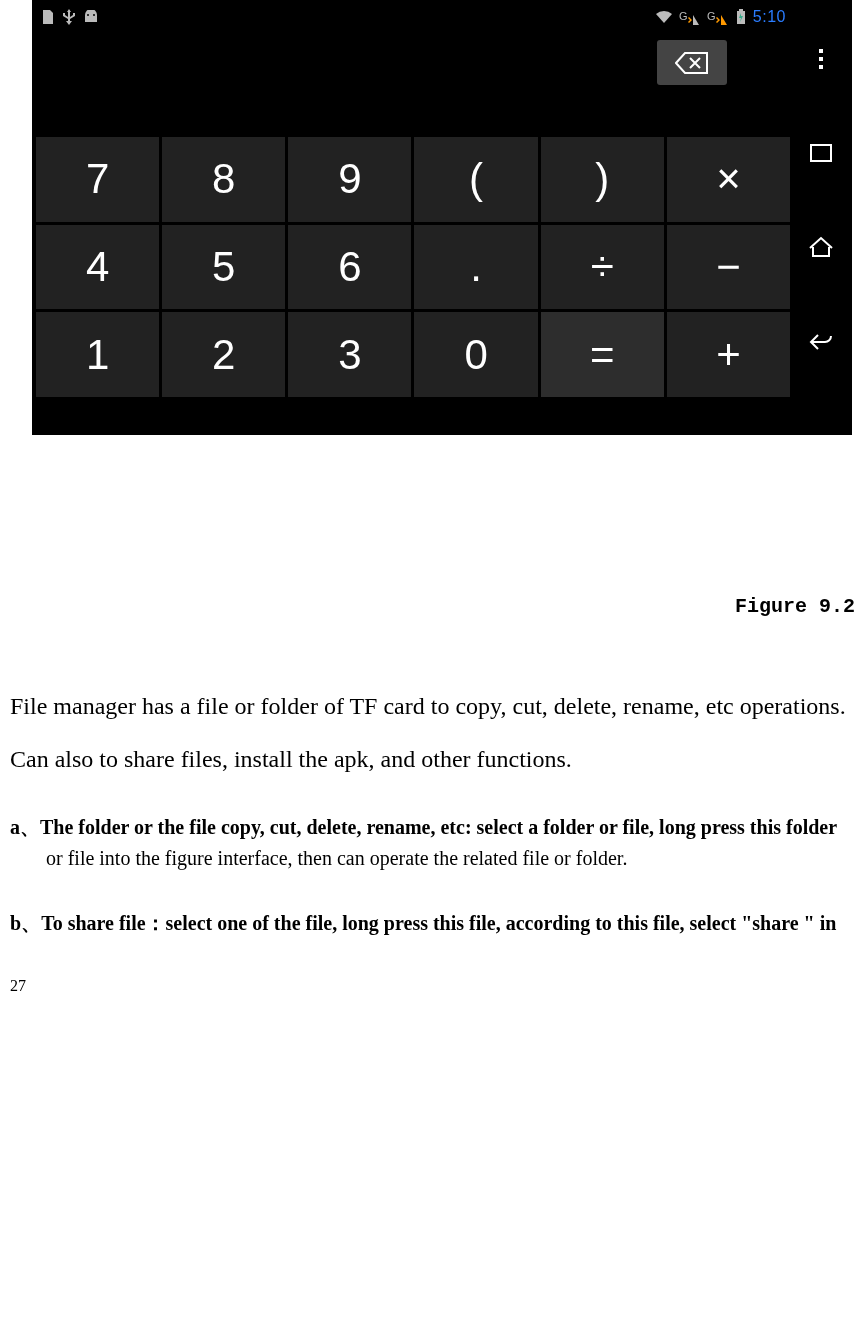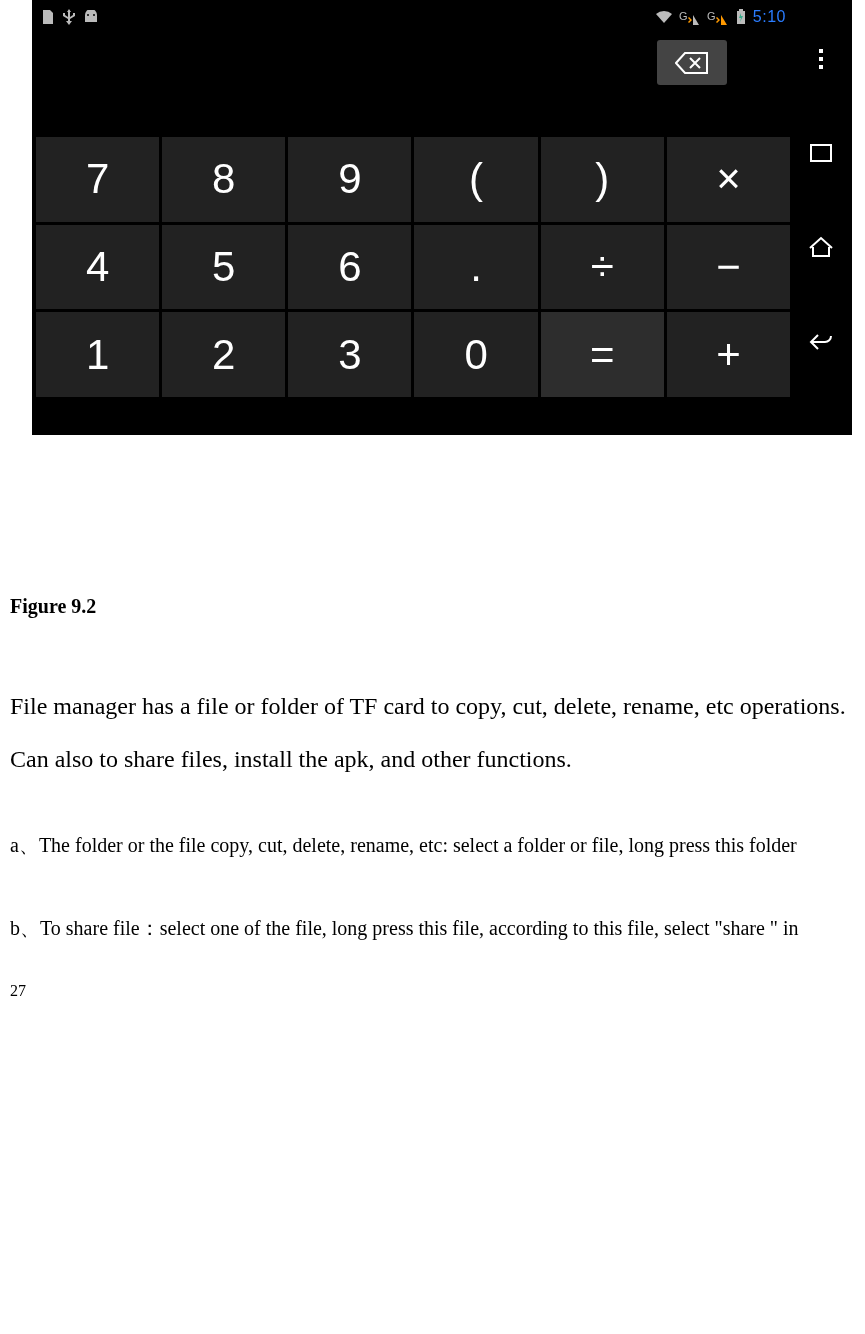--- a/index.html
+++ b/index.html
@@ -95,24 +95,25 @@
     justify-content: space-around;
     padding: 10px 0;
   }
   .nav-btn { color: #fff; display:flex; align-items:center; justify-content:center;}
   .nav-dots { display:flex; flex-direction:column; gap:4px; align-items:center;}
   .nav-dots span{ width:4px; height:4px; background:#fff; display:block;}
   .bottom-strip { height:34px; background:#000; }
 
   
   .caption {
-    text-align: left;
+    text-align: right;
     font-weight: bold;
     font-size: 20px;
     margin: 160px 0 70px 0;
+    font-family: Liberation Mono, monospace;
   }
   h2.section {
     font-size: 28px;
     font-weight: bold;
     margin: 0 0 28px 0;
   }
   p.body {
     font-size: 24px;
     margin: 0 0 16px 0;
     line-height: 1.55;
@@ -130,21 +131,22 @@
     content:"";
     position:absolute;
     right:-3px; top:-3px;
     width:14px; height:14px;
     background:#6cc0e8;
     border-radius:50%;
   }
   .para-a, .para-b {
     font-size: 20px;
     line-height: 1.55;
-    margin: 52px 0 0 0;
+    margin: 34px 0 0 0;
+    font-weight: bold;
   }
   .para-a-cont {
     font-size: 20px;
     line-height: 1.55;
     margin: 0 0 0 36px;
   }
   .page-num {
     text-align: left;
     font-size: 16px;
     margin: 38px 0 4px 0;
@@ -274,19 +276,20 @@
 
   <div class="caption">Figure 9.2</div>
 
 
   <p class="body">File manager has a file or folder of TF card to copy, cut, delete, rename, etc operations.</p>
   <p class="body">Can also to share files, install the apk, and other functions.</p>
 
   <p class="para-a">
     <span>a、</span><span>The folder or the file copy, cut, delete, rename, etc: select a folder or file, long press this folder</span>
   </p>
+  <p class="para-a-cont">or file into the figure interface, then can operate the related file or folder.</p>
 
   <p class="para-b">
     <span>b、</span><span>To share file：select one of the file, long press this file, according to this file, select "share " in</span>
   </p>
 
   <div class="page-num">27</div>
 </div>
 
 </body></html>

